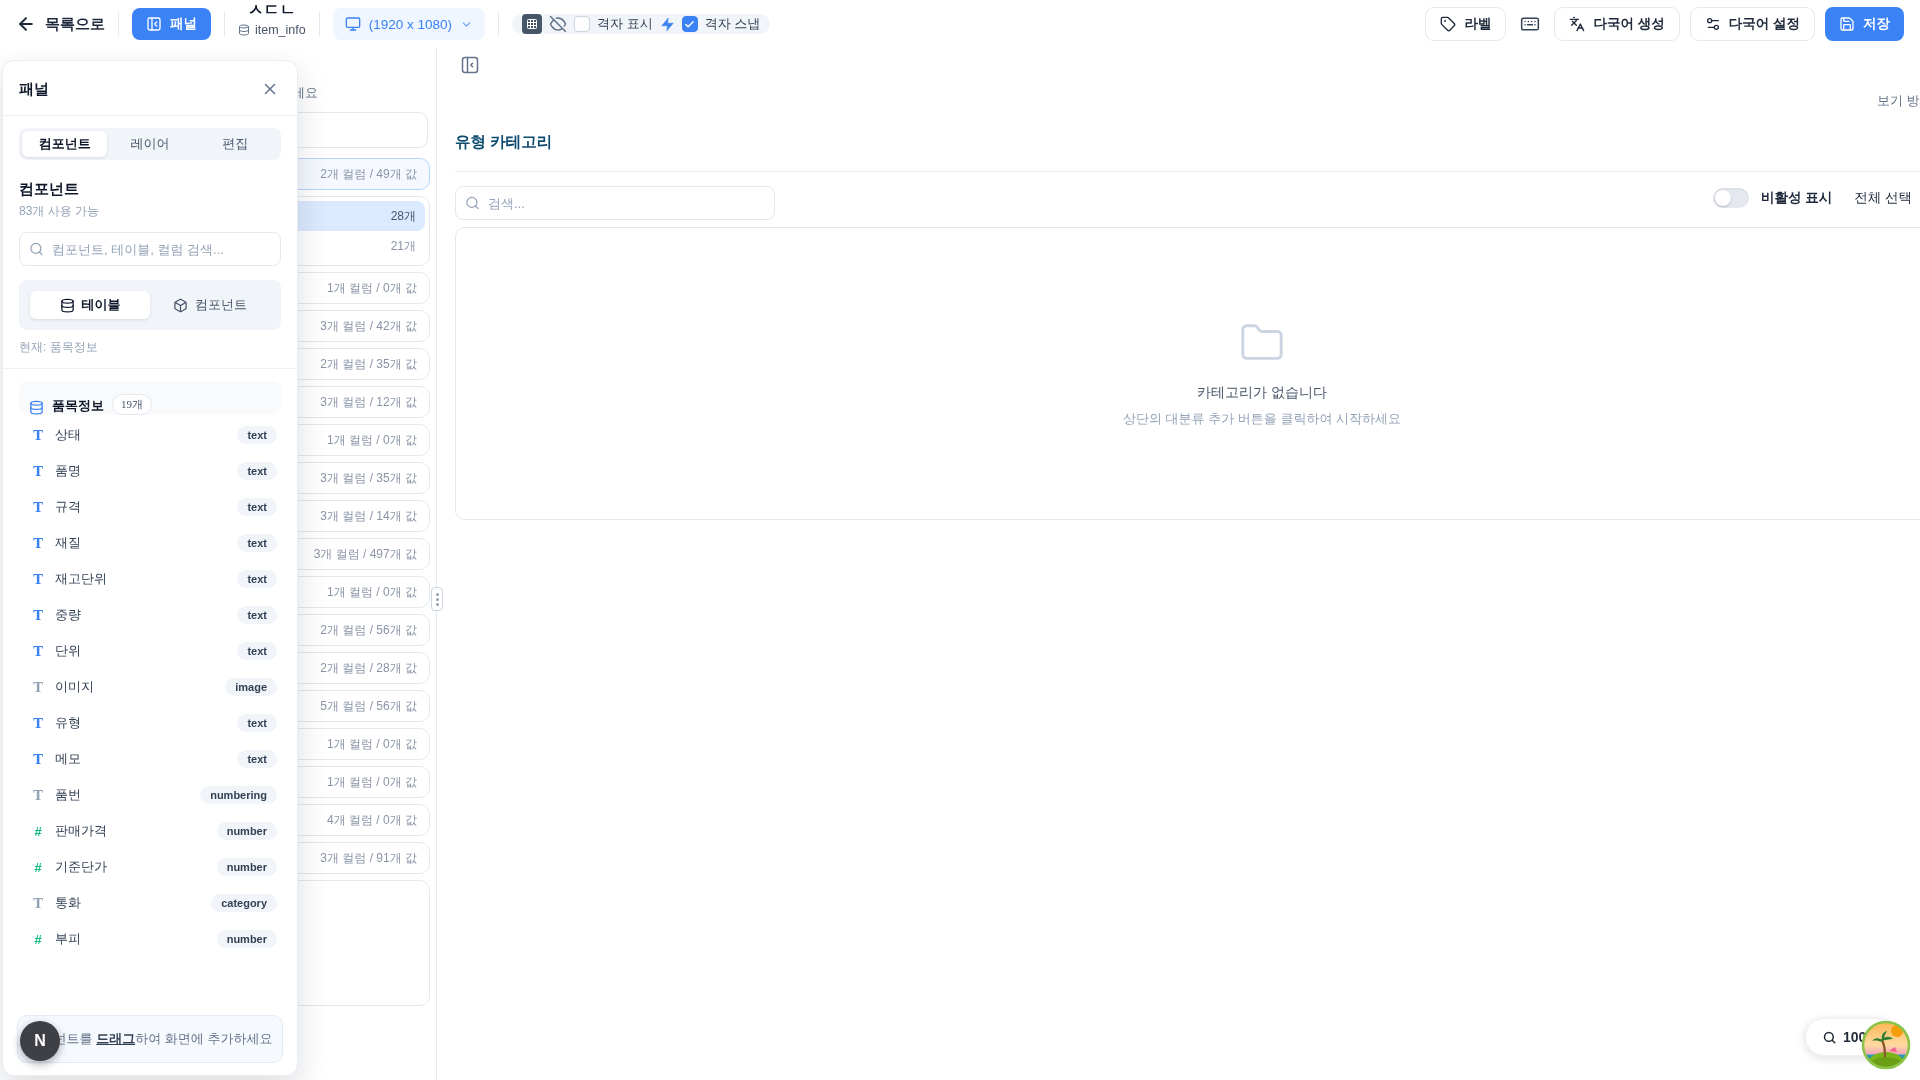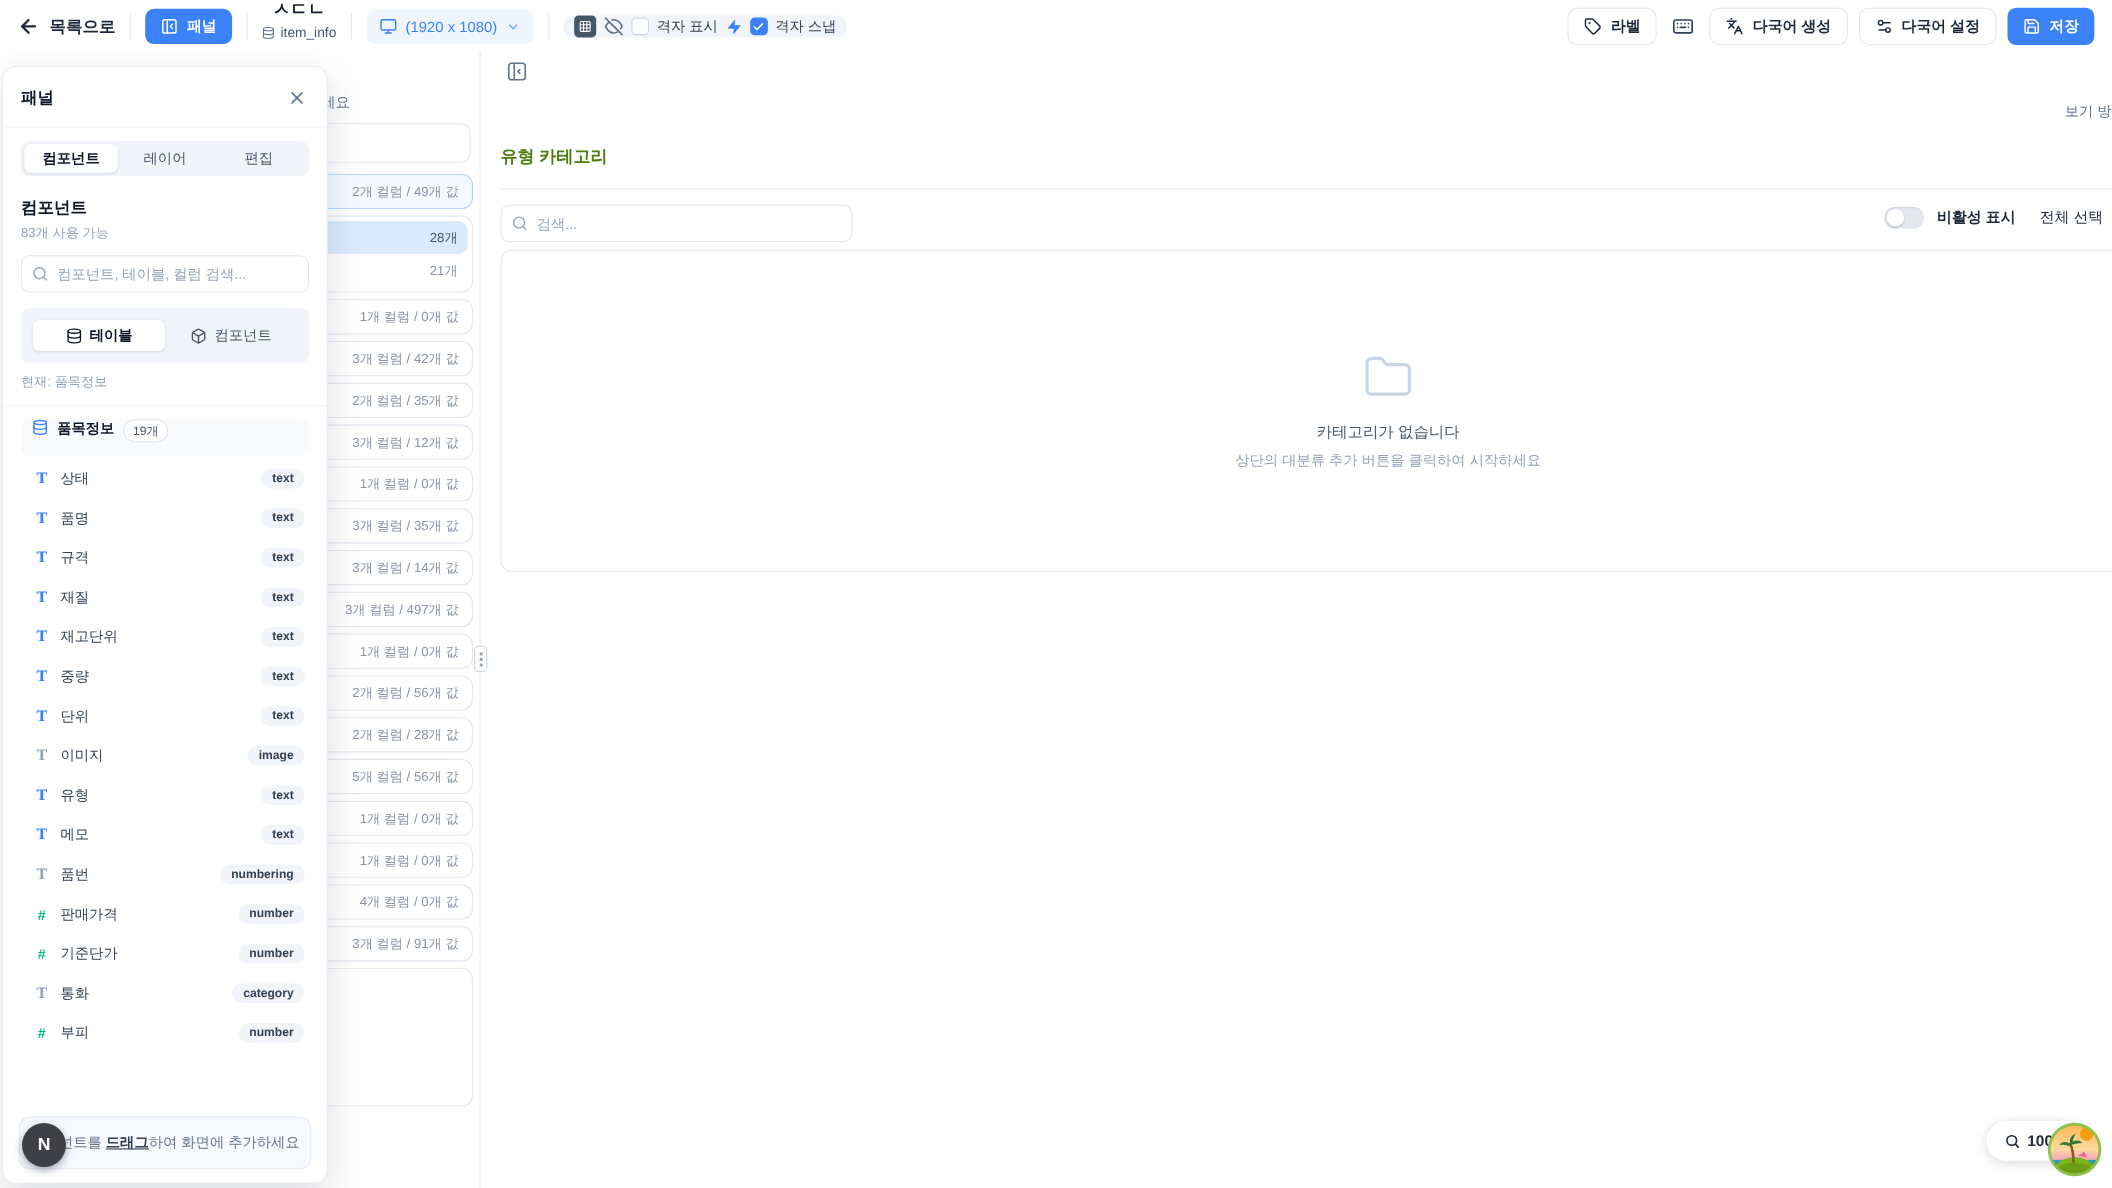--- a/index.html
+++ b/index.html
@@ -94,21 +94,21 @@
   .p-seg-btn.active { background:#fff; font-weight:700; color:#0f172a; box-shadow:0 1px 3px rgba(15,23,42,.12); }
   .p-add {
     margin-top:26px; width:100%; height:38px; background:#fff; border:1px solid #e2e8f0; border-radius:10px;
     display:flex; align-items:center; gap:10px; padding:0 14px; font-size:13.5px; color:#0f172a; font-weight:500;
     font-family:inherit; cursor:pointer;
   }
   .p-add .chev { margin-left:auto; color:#475569; }
   .p-current { font-size:12px; color:#94a3b8; margin-top:9px; }
   .tbl-row {
     margin-top:12px; height:34px; background:#f8fafc; border-radius:8px;
-    display:flex; align-items:flex-start; gap:8px; padding:0 10px; cursor:pointer;
+    display:flex; align-items:flex-end; gap:8px; padding:0 10px; cursor:pointer;font-family:Liberation Serif, serif;
   }
   .tbl-name { font-size:13px; font-weight:700; }
   .tbl-badge { font-size:11px; color:#475569; background:#fff; border:1px solid #e2e8f0; border-radius:999px; padding:2px 8px; }
   .fields { margin-top:2px; }
   .field-row { height:36px; display:flex; align-items:center; gap:10px; padding:0 4px 0 12px; cursor:grab; }
   .fi { width:14px; font-size:13px; font-weight:800; text-align:center; font-family:"DejaVu Serif", serif; }
   .fi.T-blue { color:#3b82f6; }
   .fi.T-gray { color:#94a3b8; }
   .fi.hash { color:#10b981; font-family:"Liberation Sans", sans-serif; }
   .fi-file { color:#f59e0b; }
@@ -118,21 +118,21 @@
     position:absolute; left:14px; right:14px; bottom:12px; height:48px;
     background:#f6f9fd; border:1px solid #e3eaf3; border-radius:10px;
     display:flex; align-items:center; justify-content:center; font-size:13px; color:#64748b;
   }
   .p-tip b { color:#334155; font-weight:700; text-decoration:underline; }
 
   
   .canvas { position:absolute; left:437px; top:48px; right:0; bottom:0; background:#fff; }
   .collapse-btn { position:absolute; left:21px; top:5px; background:none; border:none; color:#64748b; cursor:pointer; padding:2px; }
   .view-hint { position:absolute; left:1440px; top:44px; font-size:13px; color:#64748b; white-space:nowrap; }
-  .c-title { position:absolute; left:18px; top:84px; font-size:15.5px; font-weight:800; color:#4d7c0f; }
+  .c-title { position:absolute; left:18px; top:84px; font-size:15.5px; font-weight:800; color:#0c4a6e; }
   .c-hr { position:absolute; left:18px; right:0; top:123px; height:1px; background:#e5eaf0; }
   .c-search { position:absolute; left:18px; top:138px; width:320px; }
   .c-controls { position:absolute; left:1276px; top:140px; display:flex; align-items:center; gap:22px; white-space:nowrap; }
   .toggle { width:36px; height:20px; border-radius:10px; background:#e5e9ef; position:relative; box-shadow:inset 0 1px 2px rgba(15,23,42,.08); cursor:pointer; flex:0 0 auto; }
   .toggle .knob { position:absolute; left:2px; top:2px; width:16px; height:16px; border-radius:50%; background:#fff; box-shadow:0 1px 2px rgba(15,23,42,.25); }
   .c-toggle-label { font-size:13.5px; font-weight:700; color:#1e293b; margin-left:-10px; }
   .c-link { font-size:13.5px; font-weight:500; color:#1e293b; background:none; border:none; font-family:inherit; cursor:pointer; }
   .c-card { position:absolute; left:18px; top:179px; width:1614px; height:293px; border:1px solid #e2e8f0; border-radius:10px; display:flex; flex-direction:column; align-items:center; justify-content:center; }
   .empty-ico { color:#cbd5e1; margin-bottom:18px; }
   .empty-title { font-size:14px; color:#475569; }

